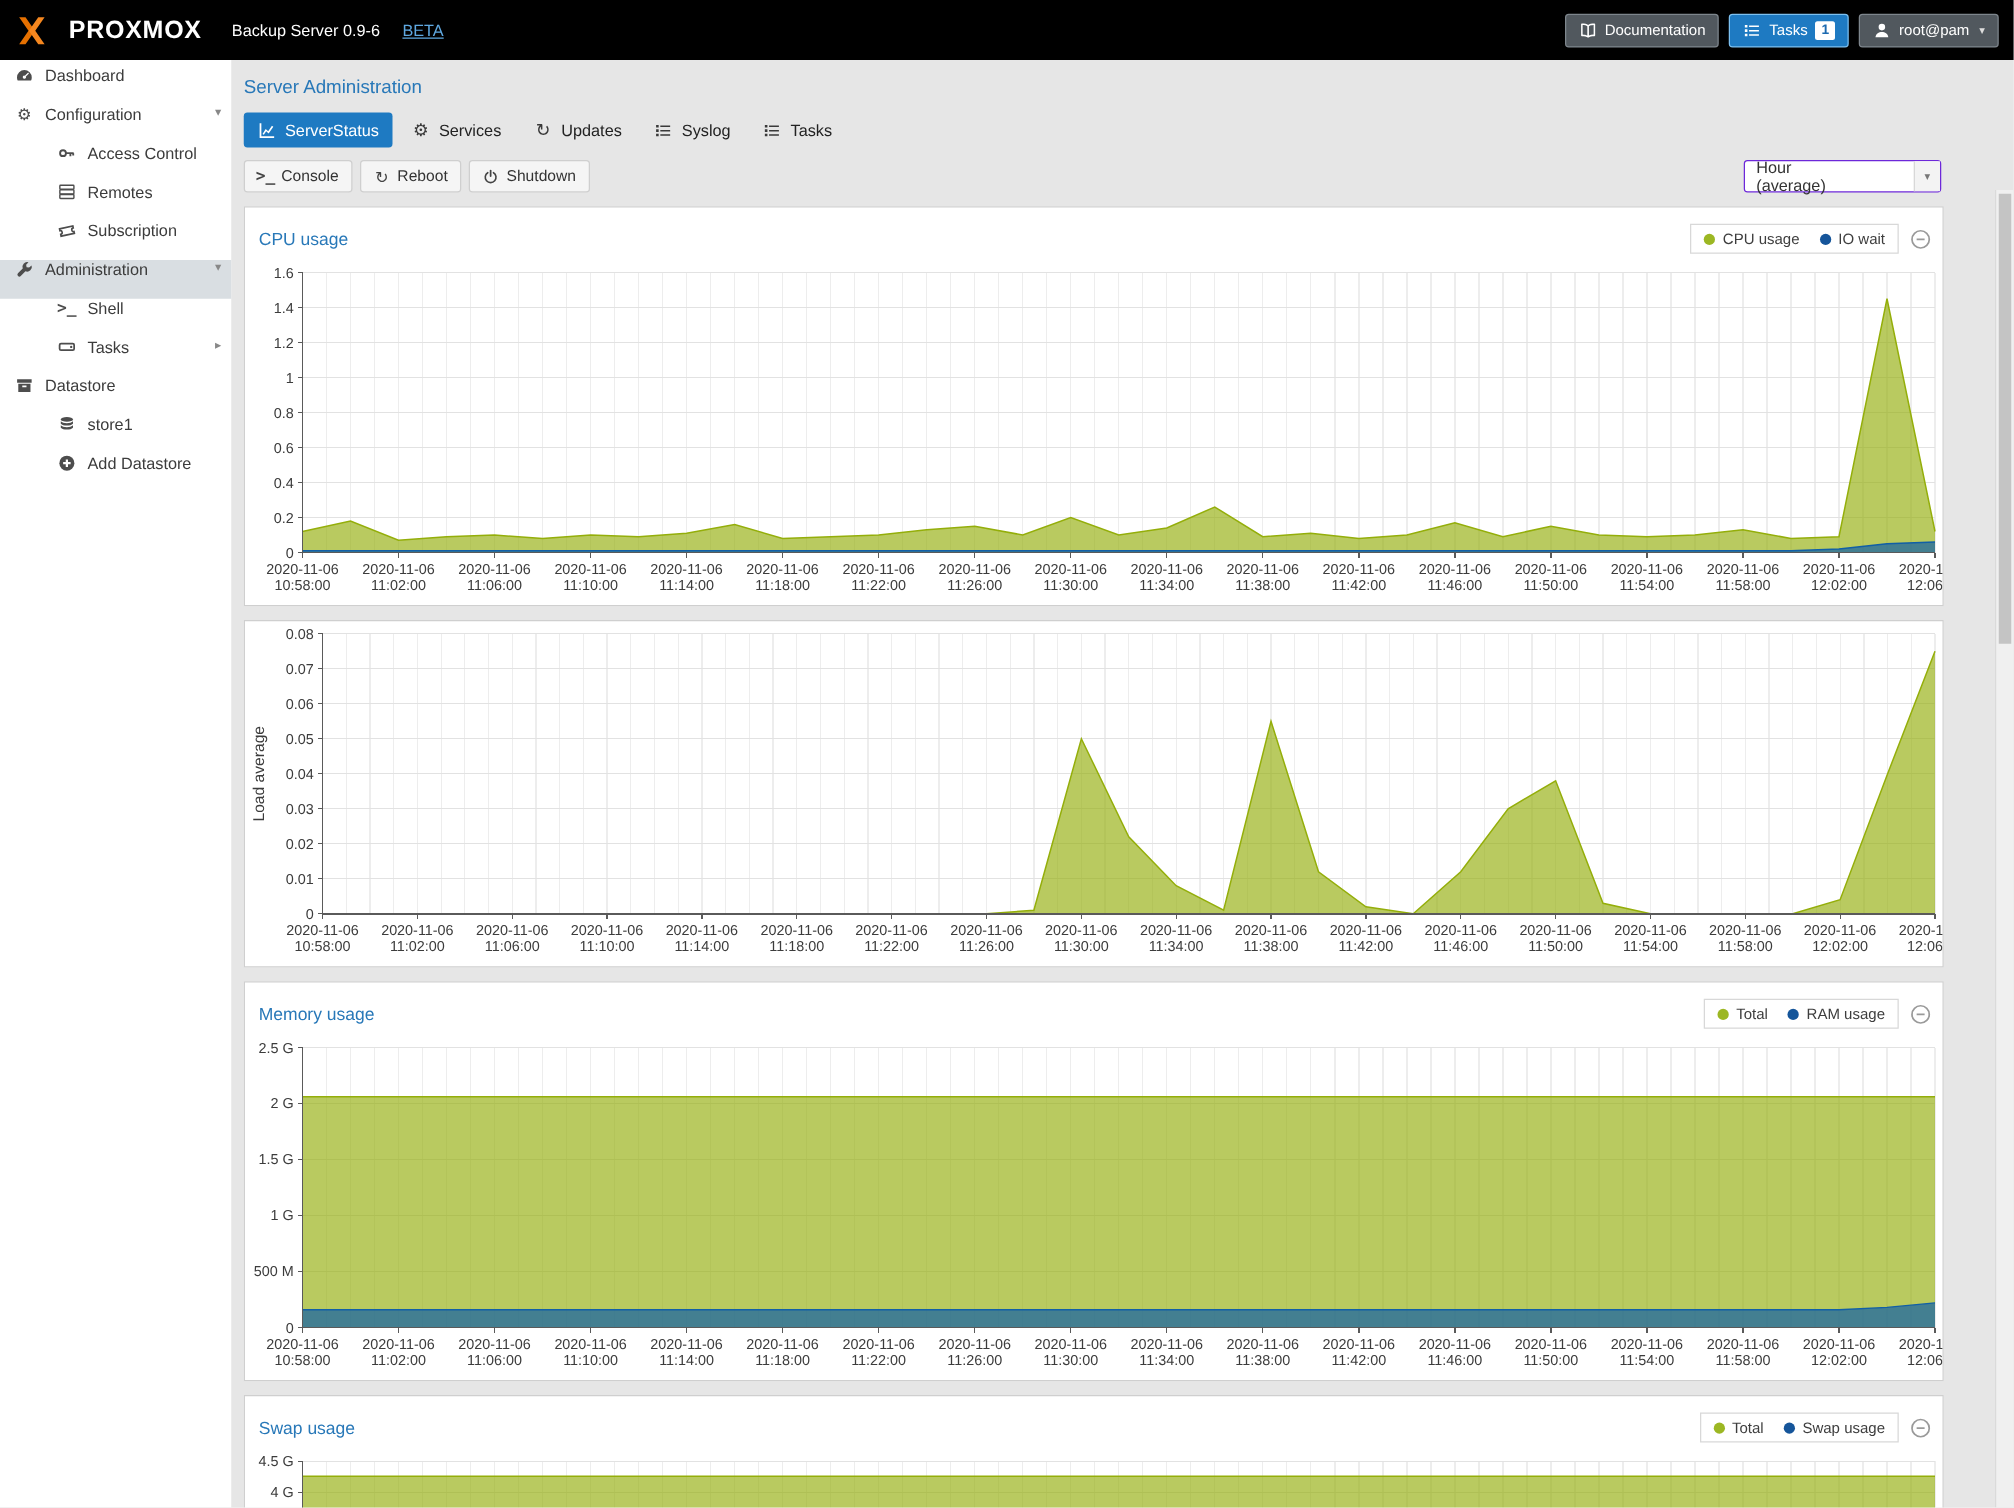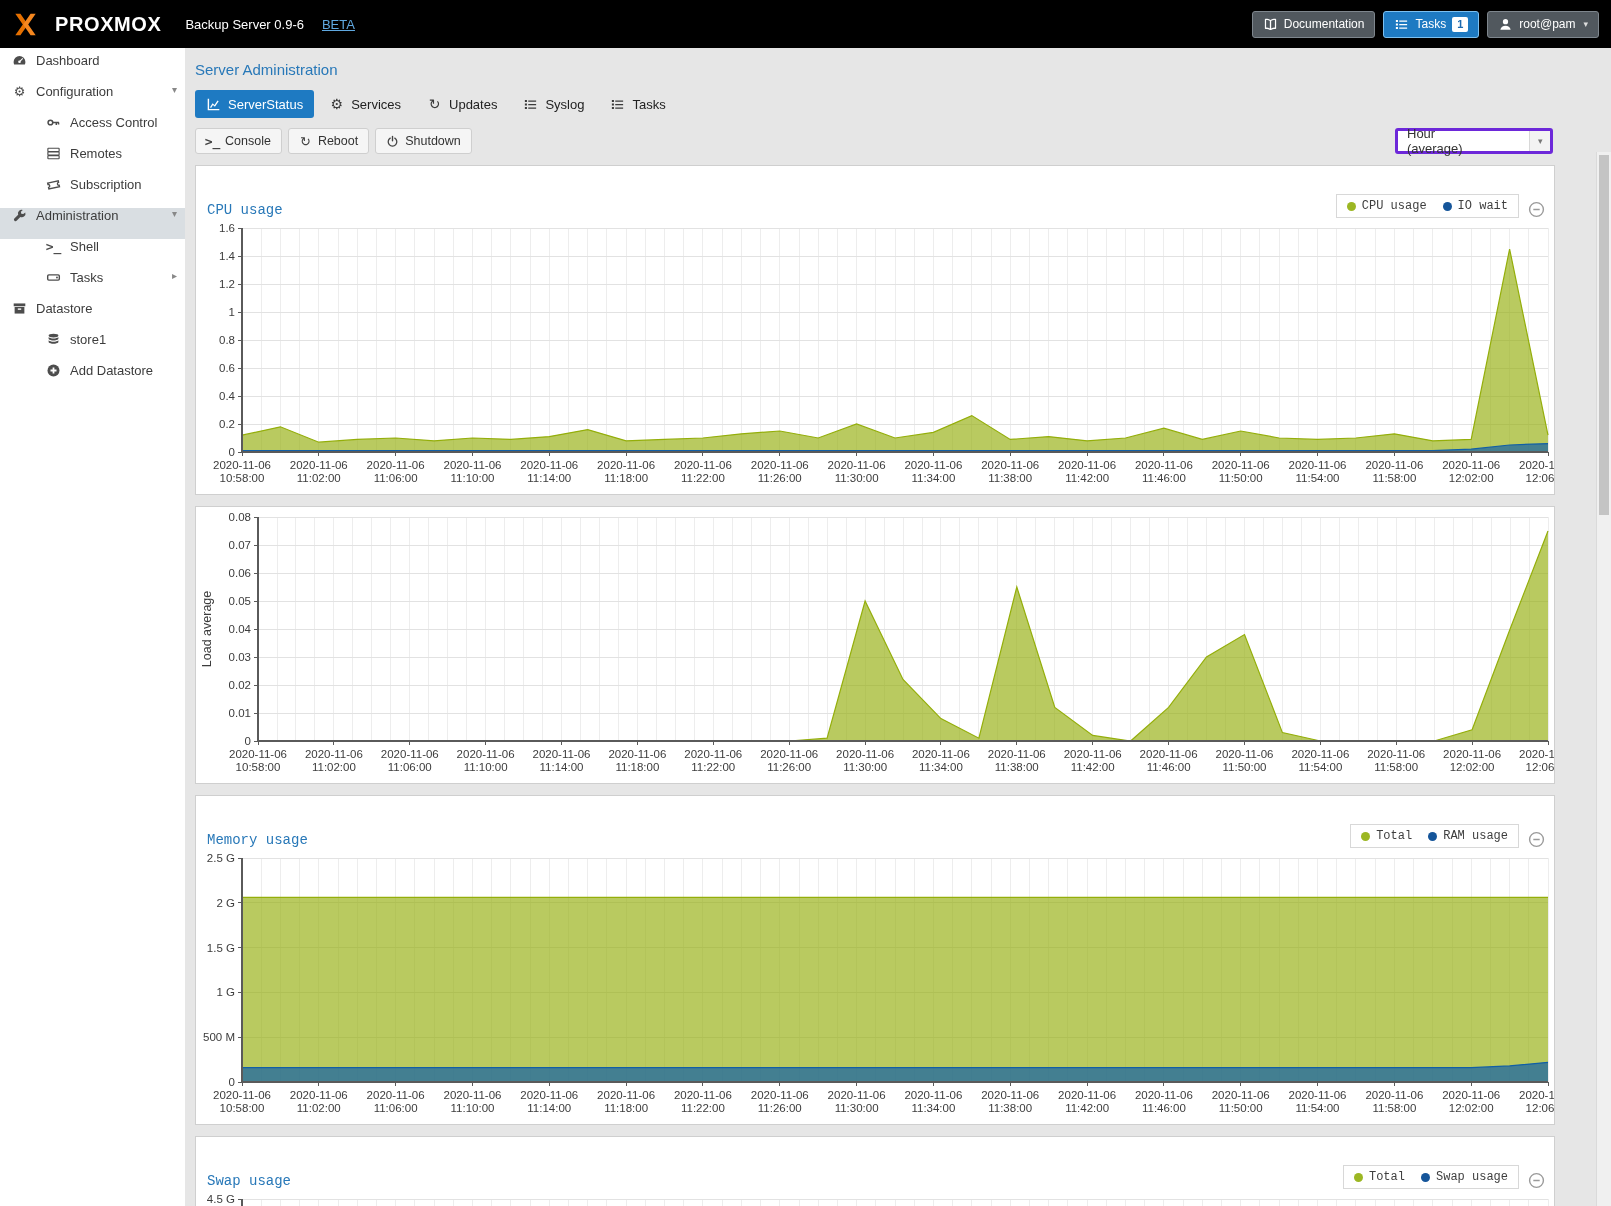--- a/index.html
+++ b/index.html
@@ -43,30 +43,30 @@
   .tab{height:28px;padding:0 11px;display:inline-flex;align-items:center;gap:7px;font-size:13px;
        color:#222;background:transparent;border:none;border-radius:3px;font-family:inherit;cursor:pointer;}
   .tab .icon{color:#3a3a3a;}
   .tab.active{background:var(--accent);color:#fff;}
   .tab.active .icon{color:#fff;}
   .toolbar{display:flex;align-items:center;gap:6px;margin:10px 58px 0 10px;}
   .tbtn{height:26px;background:#f5f5f5;border:1px solid #cfcfcf;border-radius:3px;font-size:12.5px;
         color:#333;display:inline-flex;align-items:center;gap:6px;padding:0 10px;
         font-family:inherit;cursor:pointer;}
   .tbtn .icon{color:#444;width:13px;height:13px;font-size:13px;}
-  .combo{margin-left:auto;width:158px;height:26px;background:#fff;border:3px solid #6d28d9;
+  .combo{margin-left:auto;width:158px;height:26px;background:#fff;border:1px solid #6d28d9;
          border-radius:3px;display:flex;align-items:center;font-size:13px;color:#333;
          padding-left:9px;box-sizing:border-box;cursor:pointer;gap:48px;}
   .trigger{margin-left:auto;width:23px;align-self:stretch;border-left:1px solid #d8d8d8;
            background:#f3f3f3;display:flex;align-items:center;justify-content:center;
            color:#777;font-size:9px;}
   
   #panels{margin:11px 56px 0 10px;}
   .panel{background:#fff;border:1px solid #cfcfcf;margin-bottom:11px;}
-  .panel-h{height:34px;display:flex;align-items:flex-end;padding:18px 9px 0 11px;font-family:Liberation Mono, monospace;}
+  .panel-h{height:34px;display:flex;align-items:center;padding:8px 9px 0 11px;}
   .ptitle{font-size:14px;color:var(--title);}
   .legend{margin-left:auto;display:flex;align-items:center;gap:16px;border:1px solid #d8d8d8;
           background:#fff;height:22px;padding:0 10px;}
   .litem{display:inline-flex;align-items:center;gap:6px;font-size:12px;color:#3e3e3e;cursor:pointer;}
   .ldot{width:9px;height:9px;border-radius:50%;display:inline-block;}
   .ptool{margin-left:9px;width:17px;height:17px;cursor:pointer;display:inline-flex;}
   .ptool svg{width:100%;height:100%;}
   .chart{height:276px;}
   
   .scrollbar{position:absolute;top:104px;right:0;width:15px;bottom:0;background:#f0f0f0;

